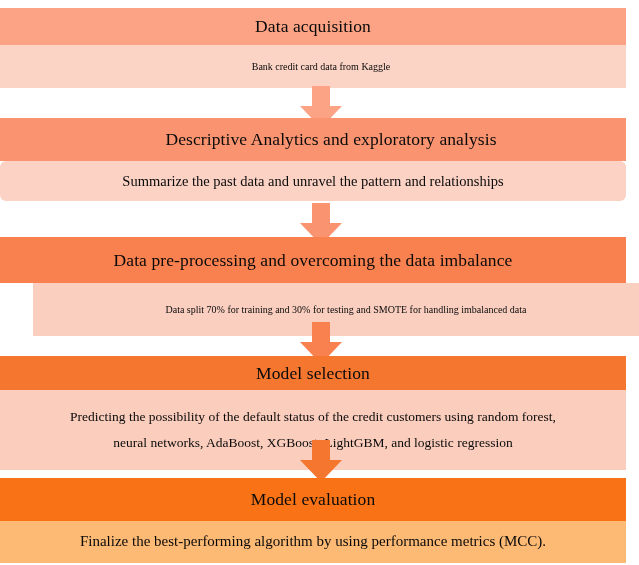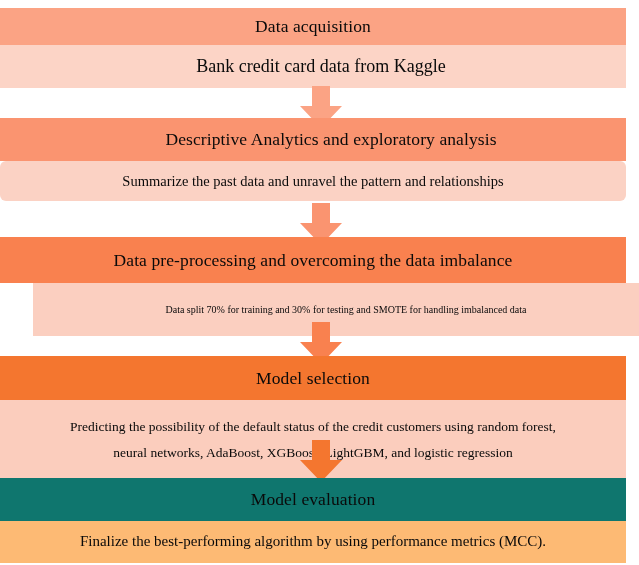--- a/index.html
+++ b/index.html
@@ -57,32 +57,32 @@
   .body-line {
     display: block;
     width: 100%;
     text-align: center;
     line-height: 1.15;
   }
 
   
   #stage-1 { top: 8px; }
   #stage-1 .stage-header { height: 37px; }
-  #stage-1 .stage-body   { height: 43px; font-size: 18px; padding-left: 16px; }
+  #stage-1 .stage-body   { height: 43px; font-size: 10px; padding-left: 16px; }
 
   #stage-2 { top: 118px; }
   #stage-2 .stage-header { height: 43px; }
   #stage-2 .stage-body   { height: 40px; font-size: 14.5px; }
 
   #stage-3 { top: 237px; }
   #stage-3 .stage-header { height: 46px; }
   #stage-3 .stage-body   { height: 53px; font-size: 10px; margin-left: 33px; }
 
   #stage-4 { top: 356px; }
-  #stage-4 .stage-header { height: 44px; }
+  #stage-4 .stage-header { height: 34px; }
   #stage-4 .stage-body   { height: 80px; font-size: 13.5px; }
   #stage-4 .stage-body .body-line { margin: 5px 0; }
 
   #stage-5 { top: 478px; }
   #stage-5 .stage-header { height: 43px; }
   #stage-5 .stage-body   { height: 42px; font-size: 15px; }
 
   
   .arrow {
     position: absolute;
@@ -157,21 +157,21 @@
     </div>
   </div>
 
   <div class="arrow" id="arrow-4">
     <svg viewBox="0 0 42 42" xmlns="http://www.w3.org/2000/svg" aria-hidden="true">
       <polygon points="12,0 30,0 30,20 42,20 21,42 0,20 12,20" fill="#f4762f"></polygon>
     </svg>
   </div>
 
   <div class="stage" id="stage-5">
-    <div class="stage-header" style="background: #0f766e; color: rgb(10, 10, 10);">
+    <div class="stage-header" style="background: #f97316; color: rgb(10, 10, 10);">
       <span>Model evaluation</span>
     </div>
     <div class="stage-body" style="background: #fdba74; color: rgb(10, 10, 10);">
       <span class="body-line">Finalize the best-performing algorithm by using performance metrics (MCC).</span>
     </div>
   </div>
 
 </div>
 
 </body></html>

